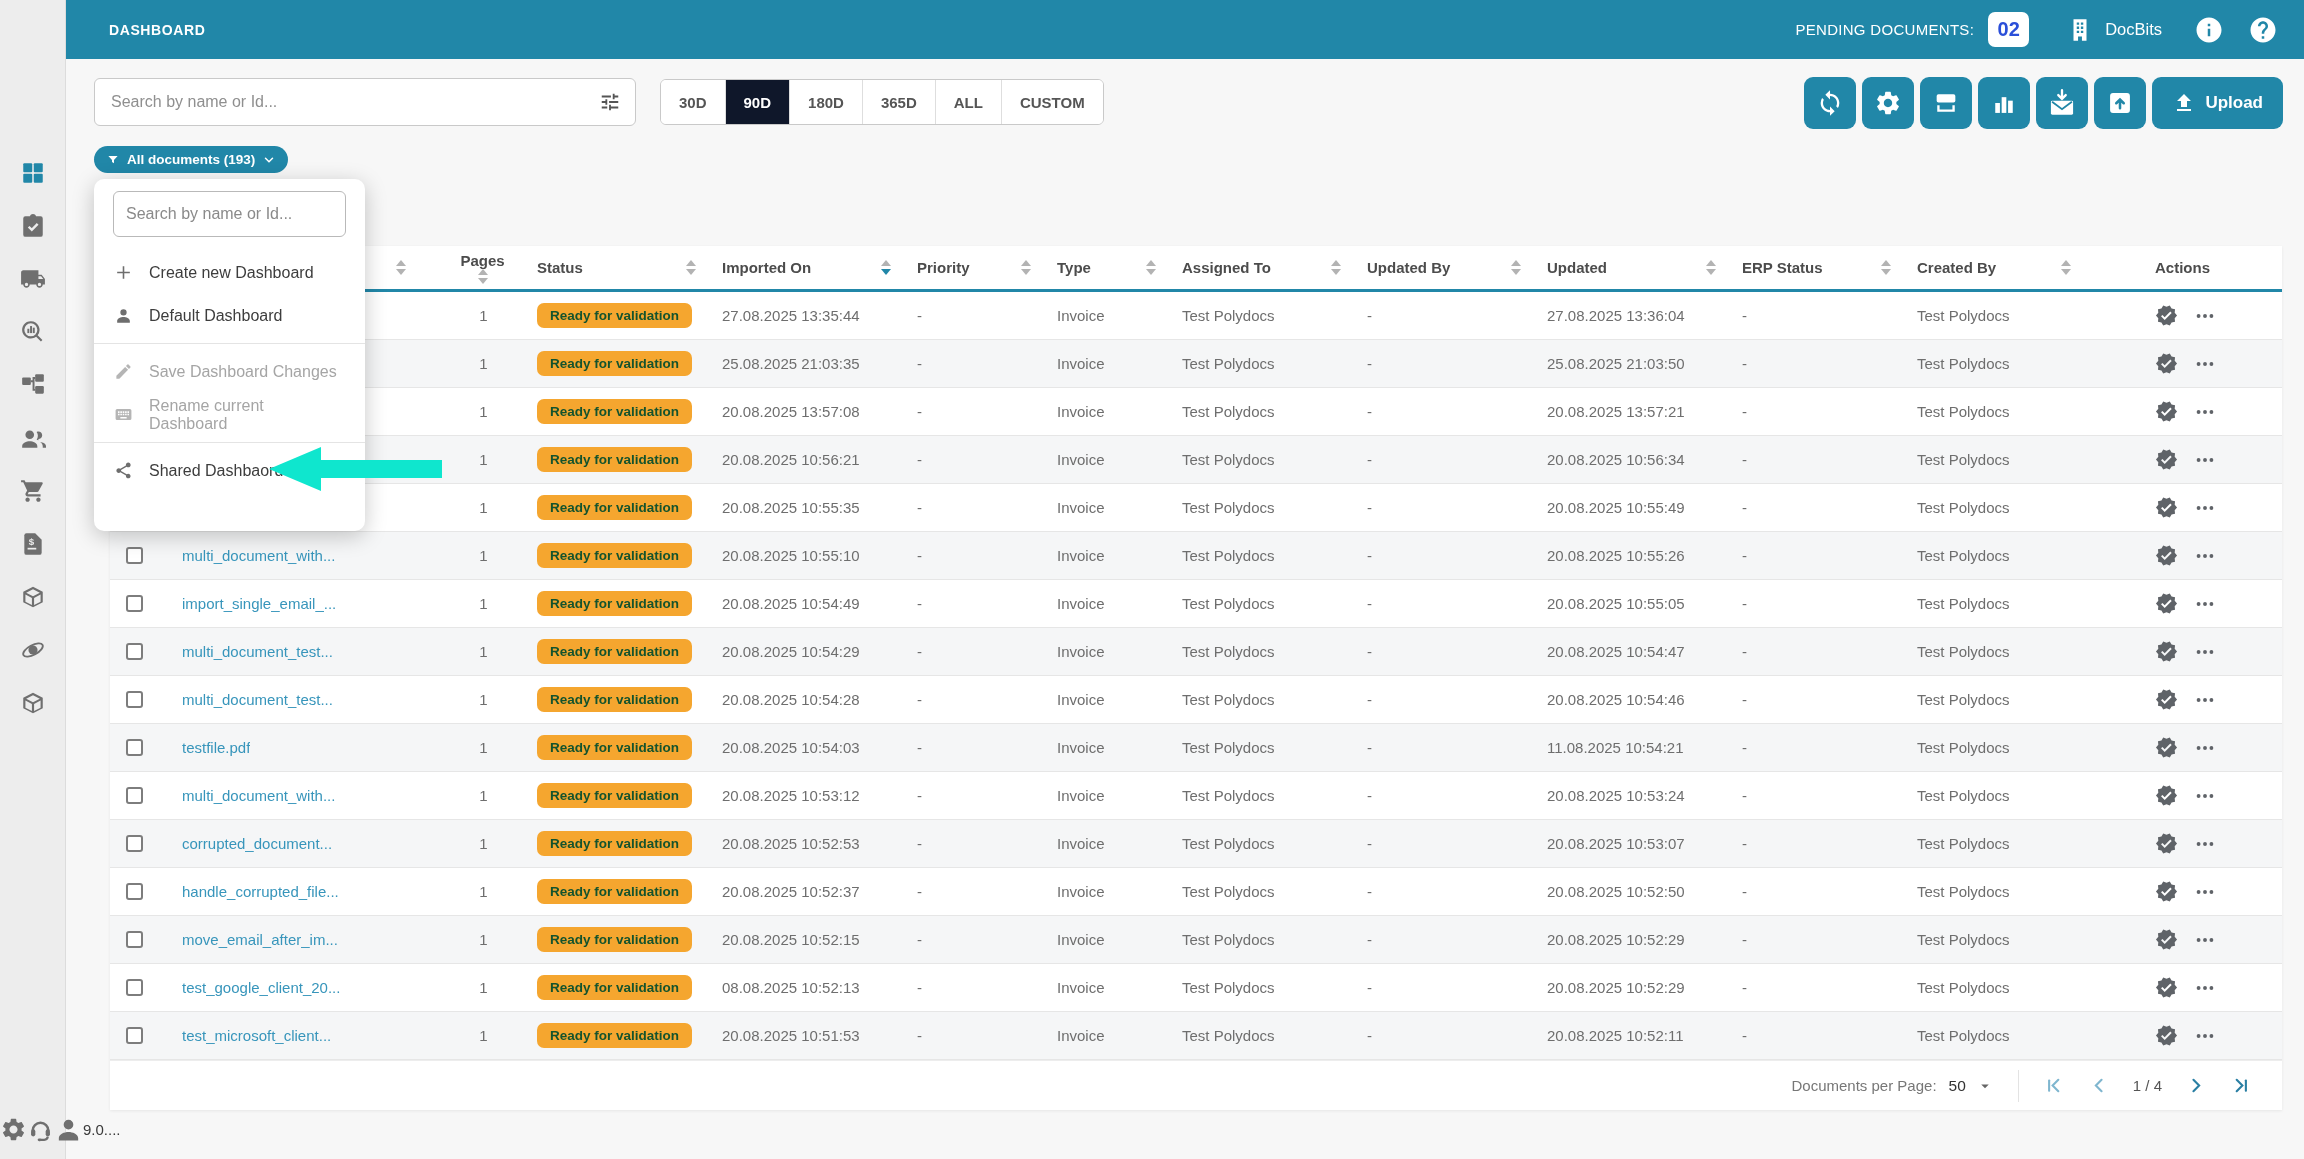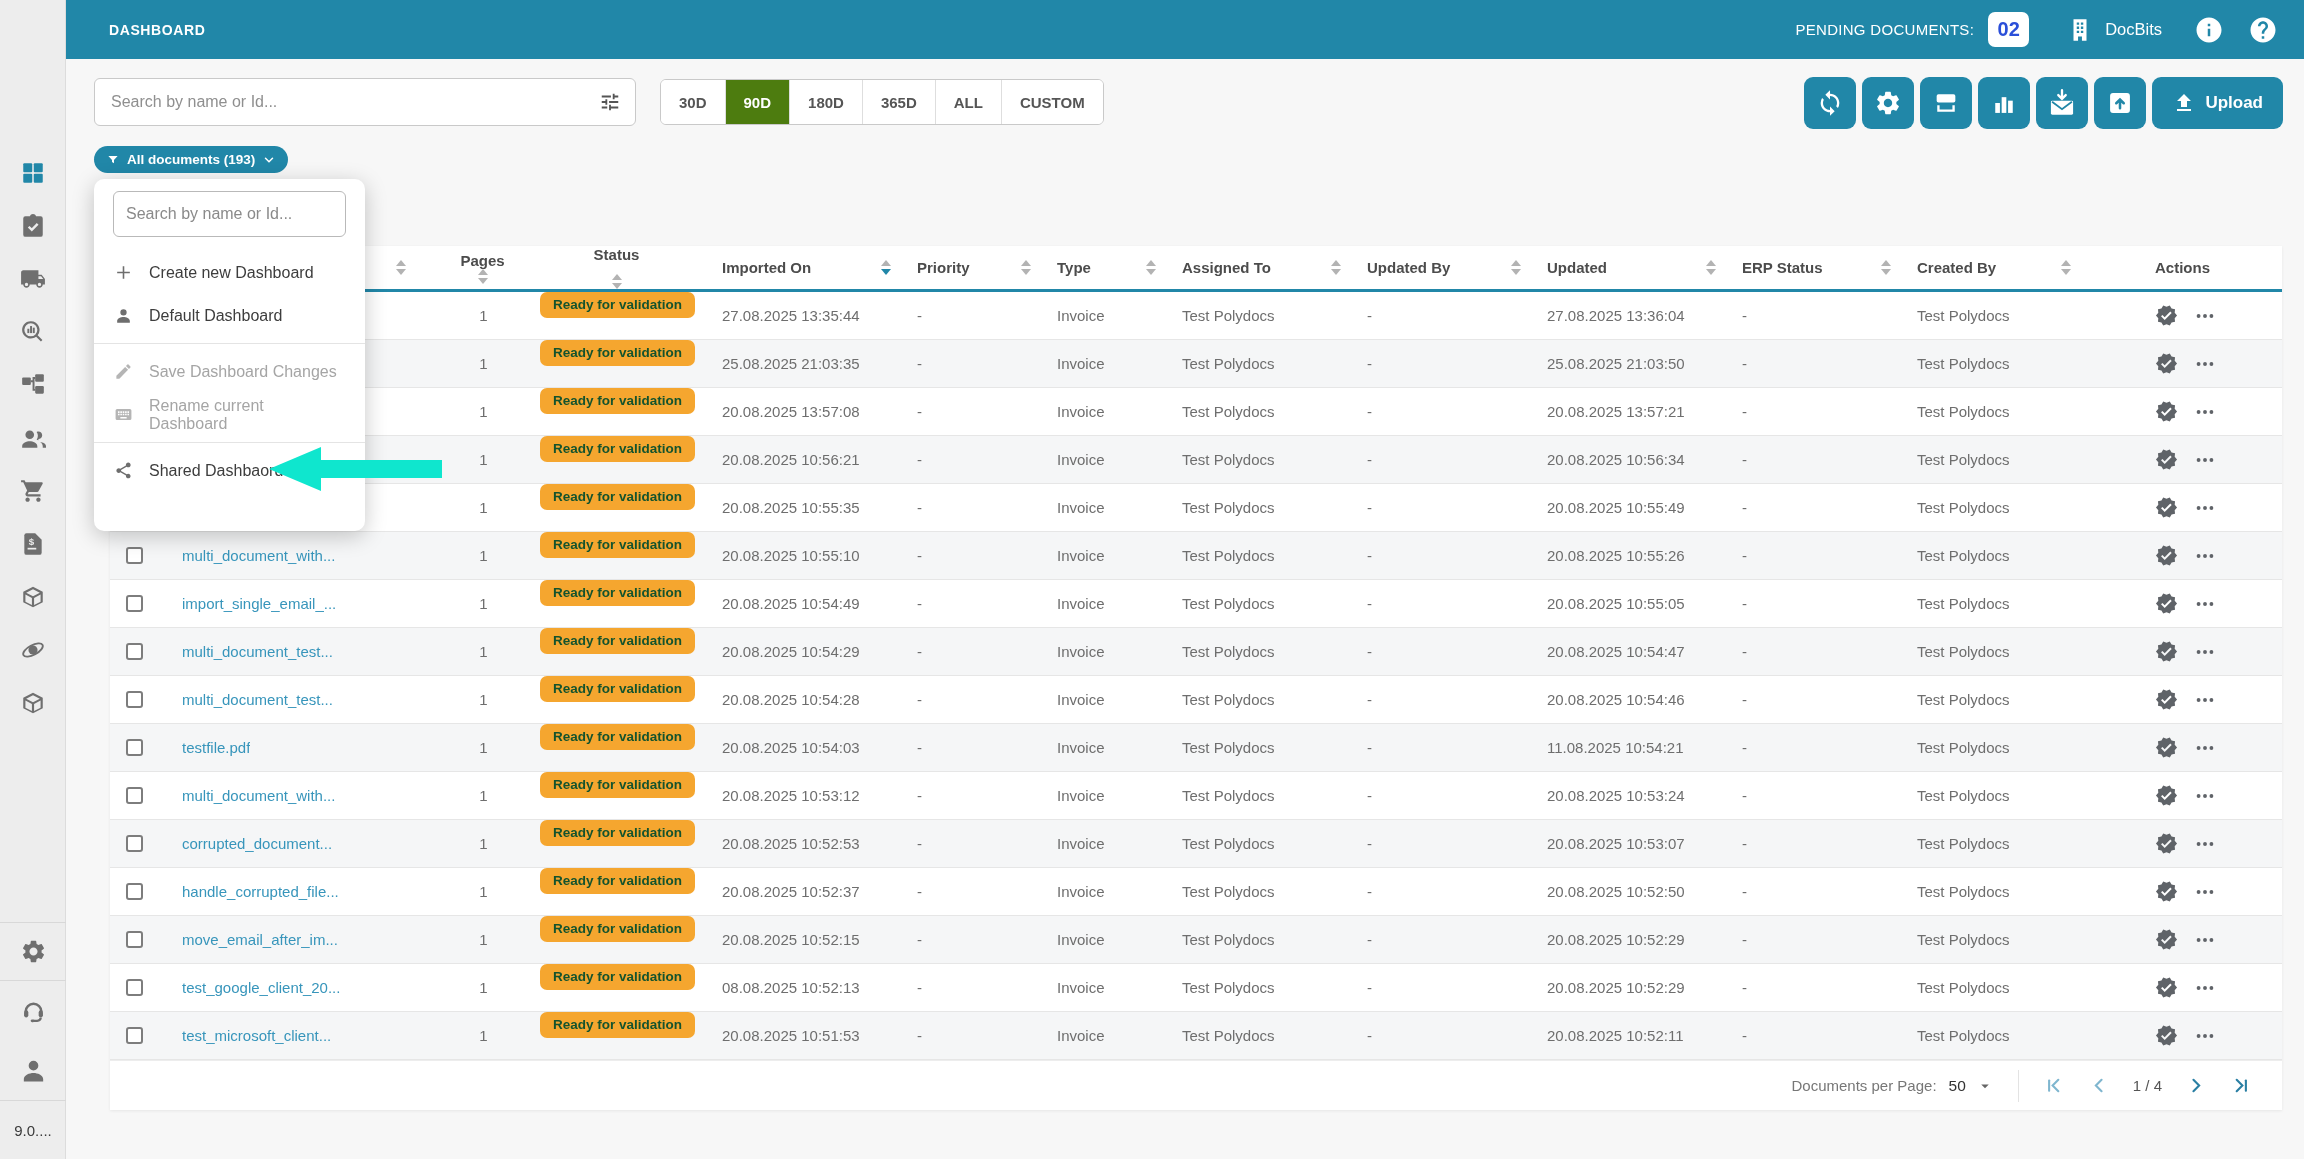--- a/index.html
+++ b/index.html
@@ -15,21 +15,21 @@
   
   .sidebar { position: absolute; left: 0; top: 0; width: 66px; height: 1159px;
     background: #ededed; border-right: 1px solid #dcdcdc; z-index: 5; }
   .logo-block { position: absolute; left: 0; top: 0; width: 66px; height: 76px;
     background: #ffffff; display: flex; align-items: center; justify-content: center; }
   .side-nav { position: absolute; left: 0; top: 160px; width: 66px;
     display: flex; flex-direction: column; align-items: center; gap: 27px; }
   .side-item { width: 26px; height: 26px; color: #6f6f6f; cursor: pointer; }
   .side-item.active { color: #2187a8; }
   .side-bottom { position: absolute; left: 0; bottom: 0; width: 66px;
-    display: flex; flex-direction: column; align-items: center; }
+    display: flex; flex-direction: row; align-items: center; }
   .side-cell { width: 66px; display: flex; align-items: center; justify-content: center;
     color: #6f6f6f; }
   .side-divider { width: 66px; height: 1px; background: #d8d8d8; }
   .version { font-size: 15px; color: #3a3a3a; }
 
   
   .topbar { position: absolute; left: 66px; top: 0; right: 0; height: 59px;
     background: #2187a8; display: flex; align-items: center; z-index: 4; }
   .topbar-title { color: #fff; font-size: 14px; font-weight: 700;
     letter-spacing: 0.6px; margin-left: 43px; }
@@ -51,21 +51,21 @@
   .search-box input::placeholder { color: #8f8f8f; }
   .tune { width: 22px; height: 22px; color: #555; cursor: pointer; }
 
   .range-group { position: absolute; left: 660px; top: 79px; height: 46px;
     display: flex; background: #fff; border: 1px solid #c9c9c9; border-radius: 6px;
     overflow: hidden; }
   .range-btn { border: none; background: #fff; padding: 0 18px; font-size: 15px;
     font-weight: 600; color: #555; cursor: pointer; border-left: 1px solid #dedede;
     font-family: "Liberation Sans", sans-serif; }
   .range-btn:first-child { border-left: none; }
-  .range-btn.active { background: #4d7c0f; color: #fff; }
+  .range-btn.active { background: #0f172a; color: #fff; }
 
   .actions-bar { position: absolute; right: 21px; top: 77px; display: flex; gap: 6px; }
   .icon-btn { width: 52px; height: 52px; background: #2187a8; border: none;
     border-radius: 9px; color: #fff; display: flex; align-items: center;
     justify-content: center; cursor: pointer; }
   .icon-btn svg { width: 28px; height: 28px; }
   .upload-btn { height: 52px; background: #2187a8; border: none; border-radius: 9px;
     color: #fff; display: flex; align-items: center; gap: 9px; padding: 0 20px;
     font-size: 17px; font-weight: 600; cursor: pointer;
     font-family: "Liberation Sans", sans-serif; }
@@ -110,21 +110,21 @@
   .sort .up { border-bottom: 6px solid #b3b3b3; }
   .sort .down { border-top: 6px solid #b3b3b3; }
   .sort.sorted .down { border-top-color: #2187a8; }
   .tr { display: flex; height: 48px; border-bottom: 1px solid #e6e6e6; background: #fff; }
   .tr:nth-child(even) { background: #f5f6f7; }
   .td { display: flex; align-items: center; padding: 0 12px; font-size: 15px;
     color: #6e6e6e; white-space: nowrap; overflow: hidden; }
   .c0 { width: 60px; padding-left: 16px; }
   .c1 { width: 250px; }
   .c2 { width: 105px; justify-content: center; padding-left: 34px; flex-direction: column; }
-  .c3 { width: 185px; flex-direction: column; }
+  .c3 { width: 185px; }
   .c4 { width: 195px; }
   .c5 { width: 140px; }
   .c6 { width: 125px; }
   .c7 { width: 185px; }
   .c8 { width: 180px; }
   .c9 { width: 195px; }
   .c10 { width: 175px; }
   .c11 { width: 180px; }
   .c12 { flex: 1; padding-left: 70px; gap: 16px; }
   .checkbox { width: 17px; height: 17px; border: 2px solid #7d7d7d; border-radius: 3px;

